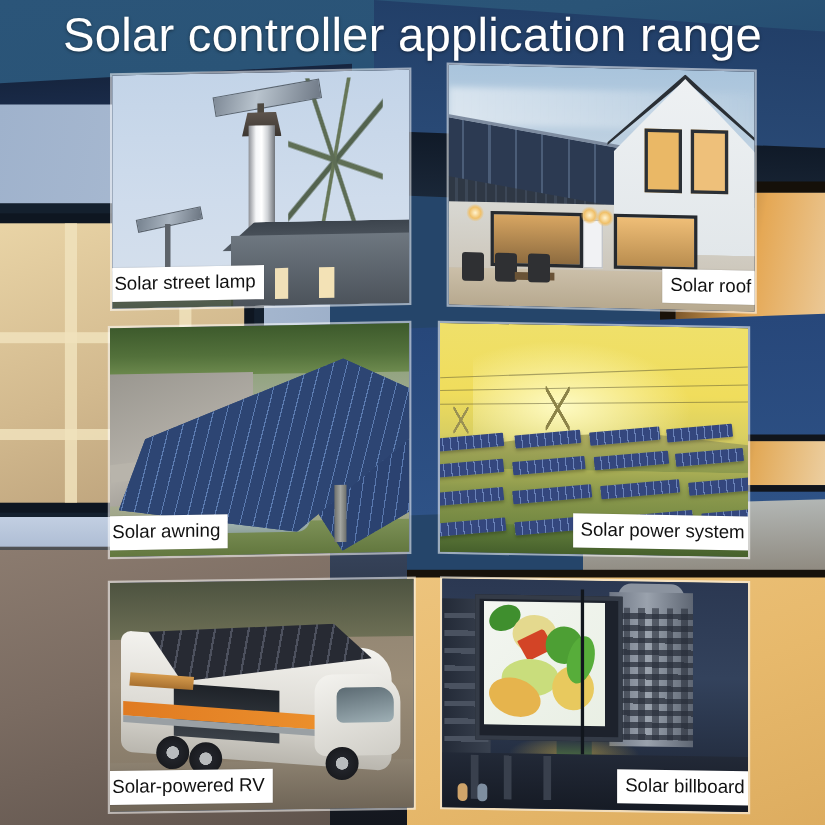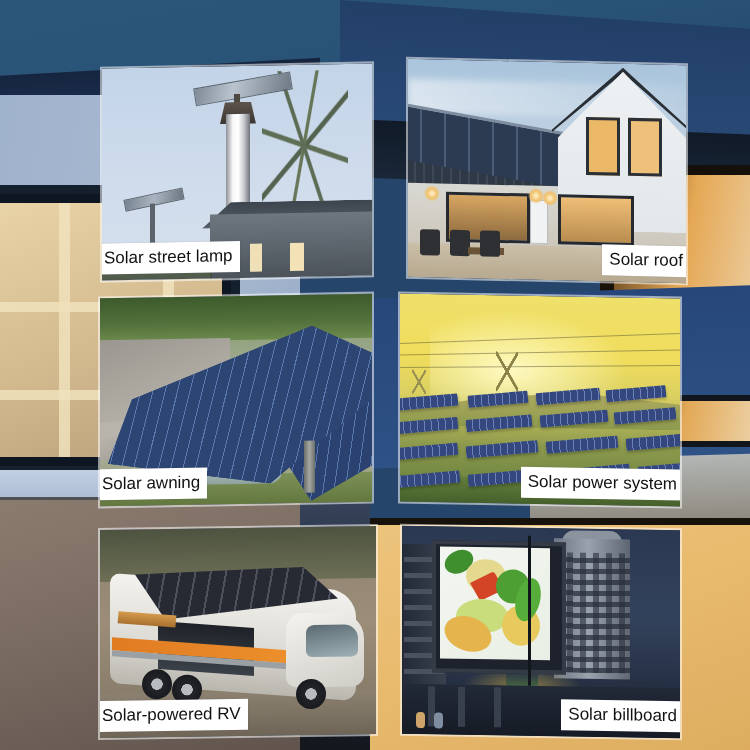--- a/index.html
+++ b/index.html
@@ -354,20 +354,21 @@
       <div class="r-win1"></div>
       <div class="r-roof-b"></div>
       <div class="r-win2"></div>
       <div class="r-deck"></div>
       <div class="r-amber-top"></div>
       <div class="r-amber"></div>
       <div class="r-leftdark"></div>
     </div>
   </div>
 
+  <div class="title">Solar controller application range</div>
 
   <div class="grid">
 
     <div class="cell" id="cell-street-lamp">
       <div class="photo p1">
         <div class="tree"></div>
         <div class="panel-top"></div>
         <div class="panel-stem"></div>
         <div class="pole-cap"></div>
         <div class="pole"></div>

